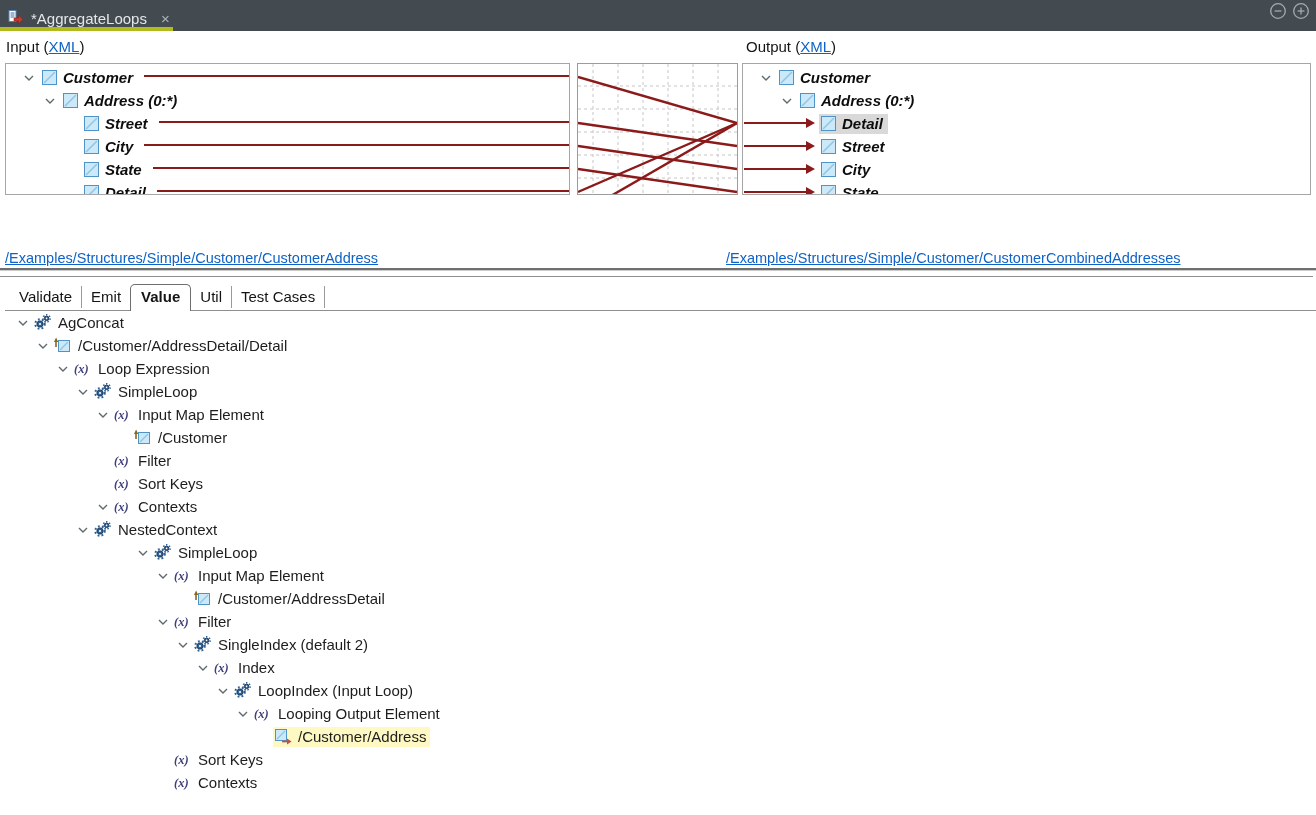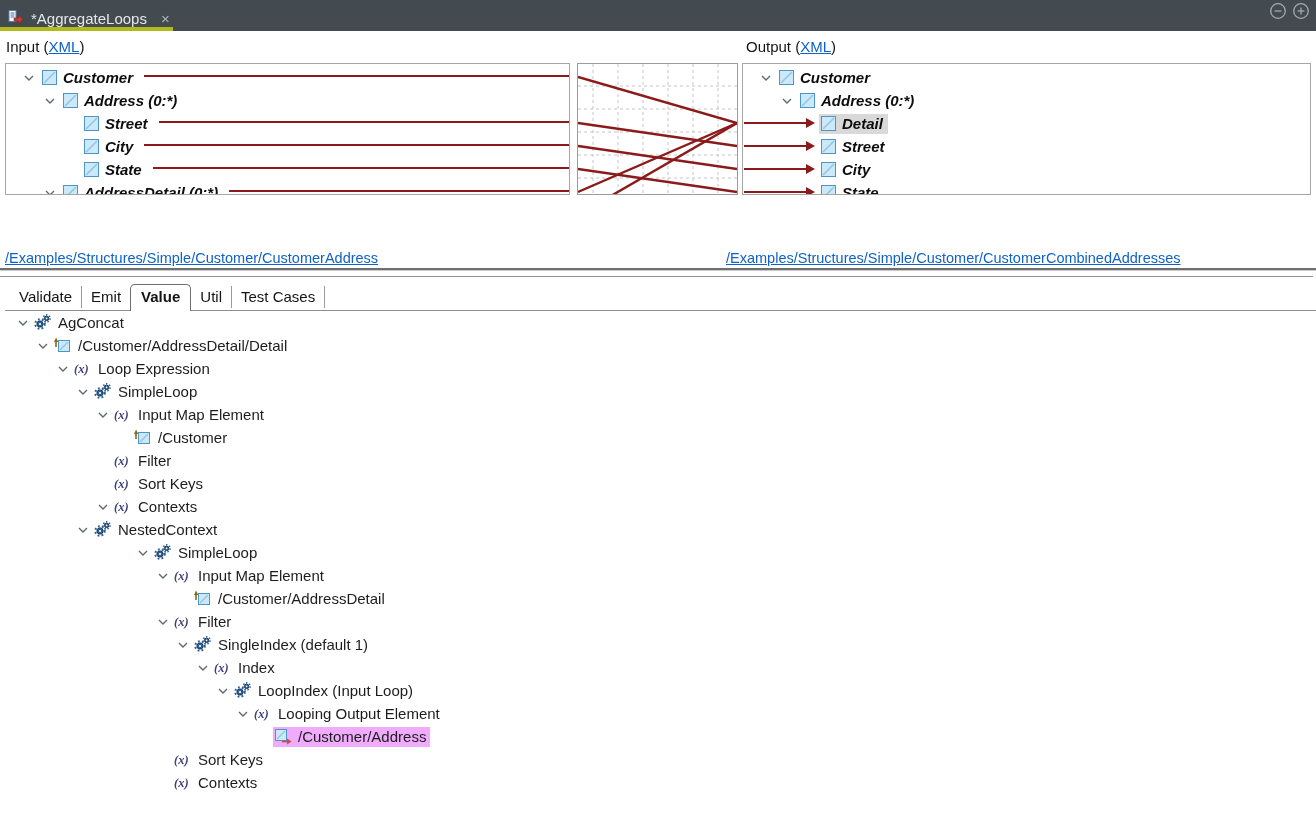--- a/index.html
+++ b/index.html
@@ -167,37 +167,20 @@
           <span class="icon">
             <svg width="15" height="15" viewBox="0 0 15 15">
               <rect x="0.5" y="0.5" width="14" height="14" fill="#cbe9f9" stroke="#4e94c8"></rect>
               <line x1="2" y1="13" x2="13" y2="2" stroke="#93c6e2" stroke-width="1.6"></line>
             </svg>
           </span>
           <span class="lbl">State</span>
         </span>
         <span class="wire" style="background: rgb(139, 26, 26);"></span>
       </div>
-      <div class="row" style="padding-left: 33px;">
-        <span class="chev">
-          <svg width="10" height="6" viewBox="0 0 10 6">
-            <polyline points="1,1 5,5 9,1" fill="none" stroke="#5f6a6e" stroke-width="1.4"></polyline>
-          </svg>
-        </span>
-        <span class="nodebox">
-          <span class="icon">
-            <svg width="15" height="15" viewBox="0 0 15 15">
-              <rect x="0.5" y="0.5" width="14" height="14" fill="#cbe9f9" stroke="#4e94c8"></rect>
-              <line x1="2" y1="13" x2="13" y2="2" stroke="#93c6e2" stroke-width="1.6"></line>
-            </svg>
-          </span>
-          <span class="lbl">AddressDetail (0:*)</span>
-        </span>
-        <span class="wire" style="background: rgb(139, 26, 26);"></span>
-      </div>
       <div class="row" style="padding-left: 54px;">
         <span class="chev"></span>
         <span class="nodebox">
           <span class="icon">
             <svg width="15" height="15" viewBox="0 0 15 15">
               <rect x="0.5" y="0.5" width="14" height="14" fill="#cbe9f9" stroke="#4e94c8"></rect>
               <line x1="2" y1="13" x2="13" y2="2" stroke="#93c6e2" stroke-width="1.6"></line>
             </svg>
           </span>
           <span class="lbl">Detail</span>
@@ -576,21 +559,21 @@
           <span class="icon">
             <svg width="17" height="16" viewBox="0 0 17 16">
               <circle cx="6" cy="10" r="4.7" fill="none" stroke="#2e6094" stroke-width="2.1" stroke-dasharray="1.8 2.1"></circle>
               <circle cx="6" cy="10" r="3.1" fill="#2e6094" stroke="#1d3f63"></circle>
               <circle cx="6" cy="10" r="1.1" fill="#ffffff"></circle>
               <circle cx="12.6" cy="4.4" r="3.5" fill="none" stroke="#2e6094" stroke-width="1.7" stroke-dasharray="1.4 1.7"></circle>
               <circle cx="12.6" cy="4.4" r="2.2" fill="#2e6094" stroke="#1d3f63"></circle>
               <circle cx="12.6" cy="4.4" r="0.8" fill="#ffffff"></circle>
             </svg>
           </span>
-          <span class="lbl">SingleIndex (default 1)</span>
+          <span class="lbl">SingleIndex (default 2)</span>
         </span>
       </div>
       <div class="row" style="padding-left: 188px;">
         <span class="chev">
           <svg width="10" height="6" viewBox="0 0 10 6">
             <polyline points="1,1 5,5 9,1" fill="none" stroke="#5f6a6e" stroke-width="1.4"></polyline>
           </svg>
         </span>
         <span class="nodebox">
           <span class="icon">
@@ -631,21 +614,21 @@
           <span class="icon">
             <svg width="19" height="15" viewBox="0 0 19 15">
               <text x="0" y="12" font-family="Liberation Serif, serif" font-style="italic" font-weight="bold" font-size="12.5" fill="#3f3f7a">(x)</text>
             </svg>
           </span>
           <span class="lbl">Looping Output Element</span>
         </span>
       </div>
       <div class="row" style="padding-left: 248px;">
         <span class="chev"></span>
-        <span class="nodebox" style="background: #f0abfc;">
+        <span class="nodebox" style="background: #fef9c3;">
           <span class="icon">
             <svg width="18" height="17" viewBox="0 0 18 17">
               <rect x="1.5" y="1.5" width="11" height="11" fill="#cbe9f9" stroke="#4e94c8"></rect>
               <line x1="3" y1="11" x2="11" y2="3" stroke="#93c6e2" stroke-width="1.4"></line>
               <line x1="8" y1="13.5" x2="13" y2="13.5" stroke="#c0504d" stroke-width="1.7"></line>
               <polygon points="13,10.4 13,16.6 17.6,13.5" fill="#c0504d"></polygon>
             </svg>
           </span>
           <span class="lbl">/Customer/Address</span>
         </span>

